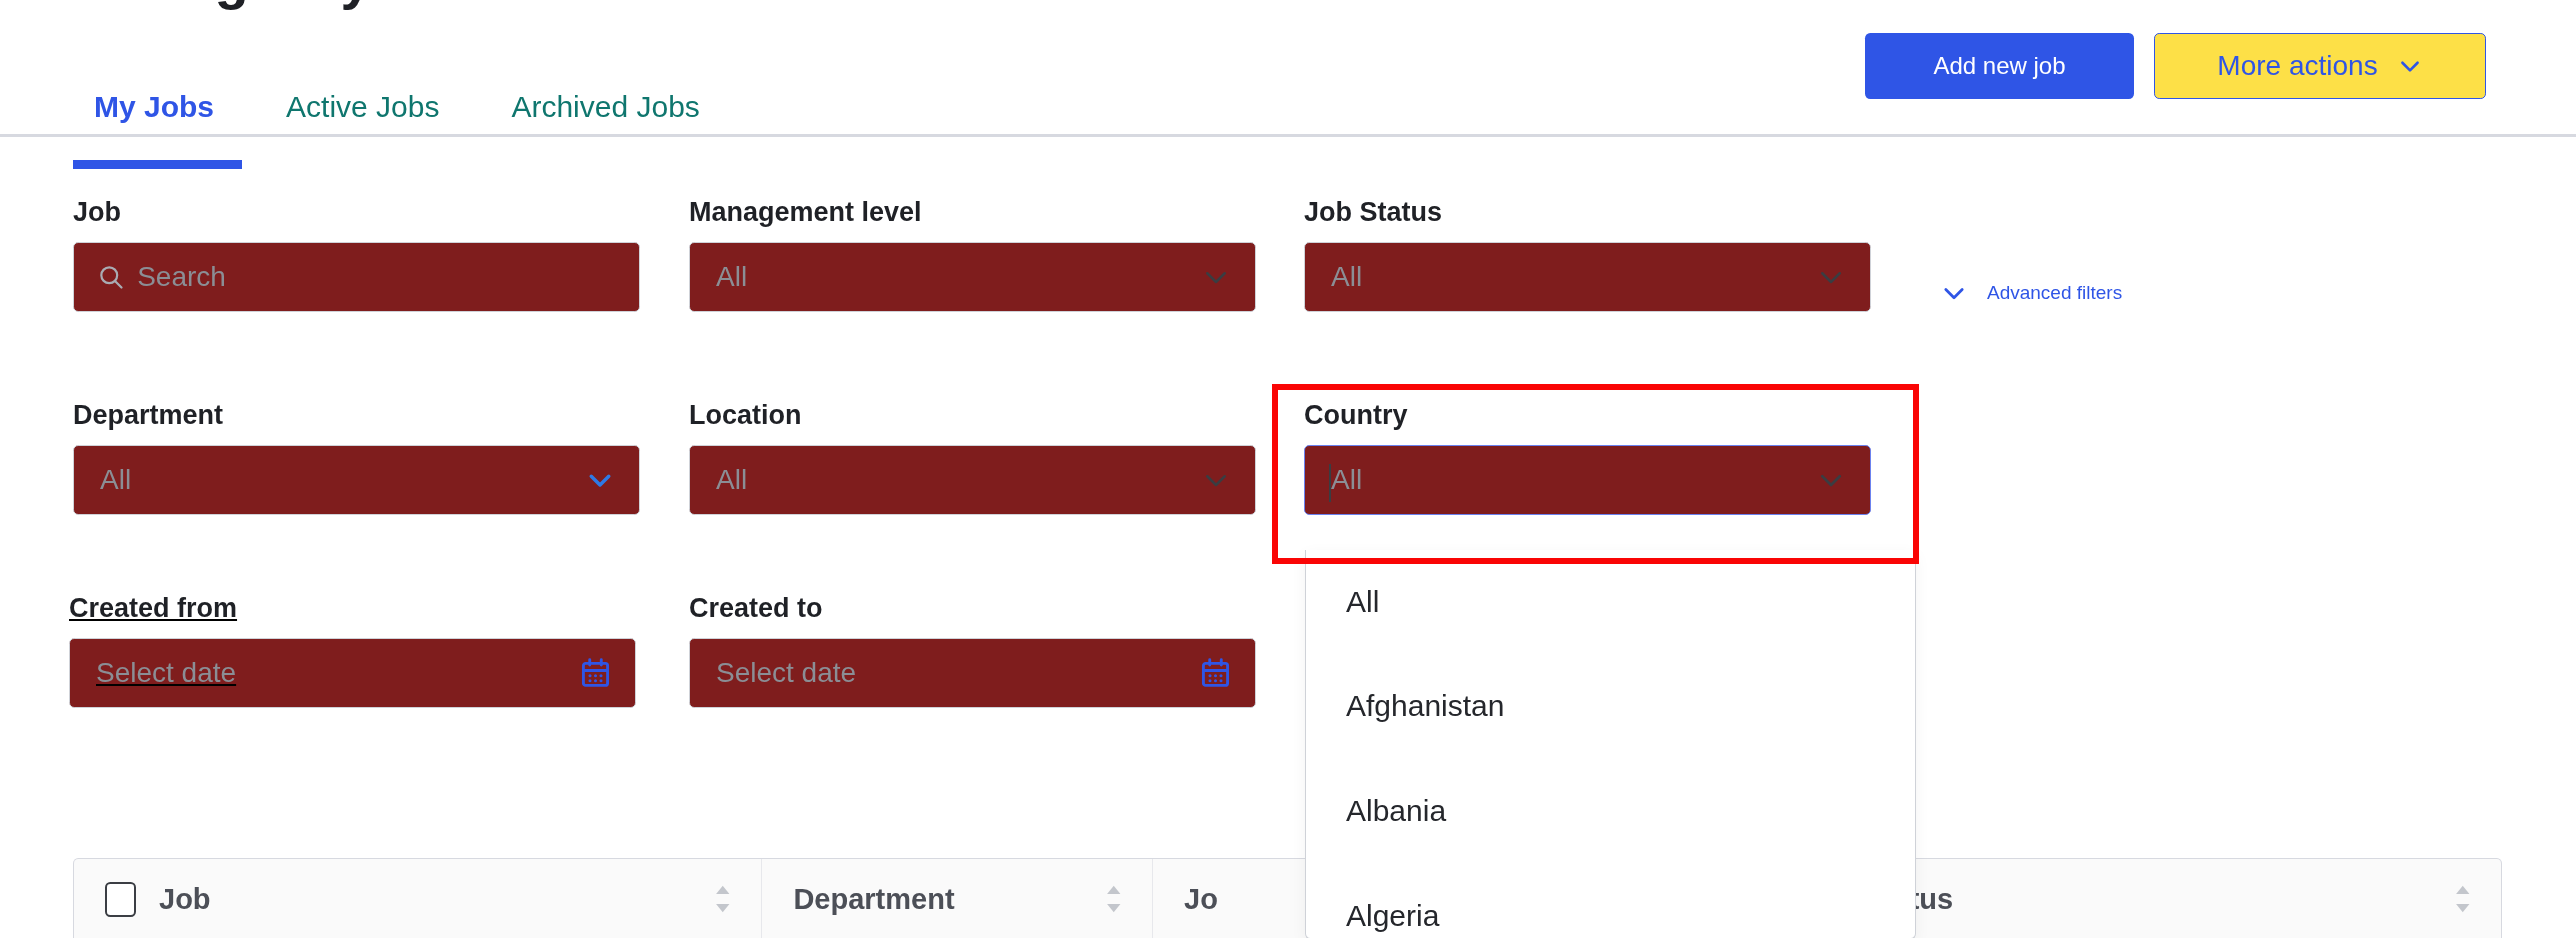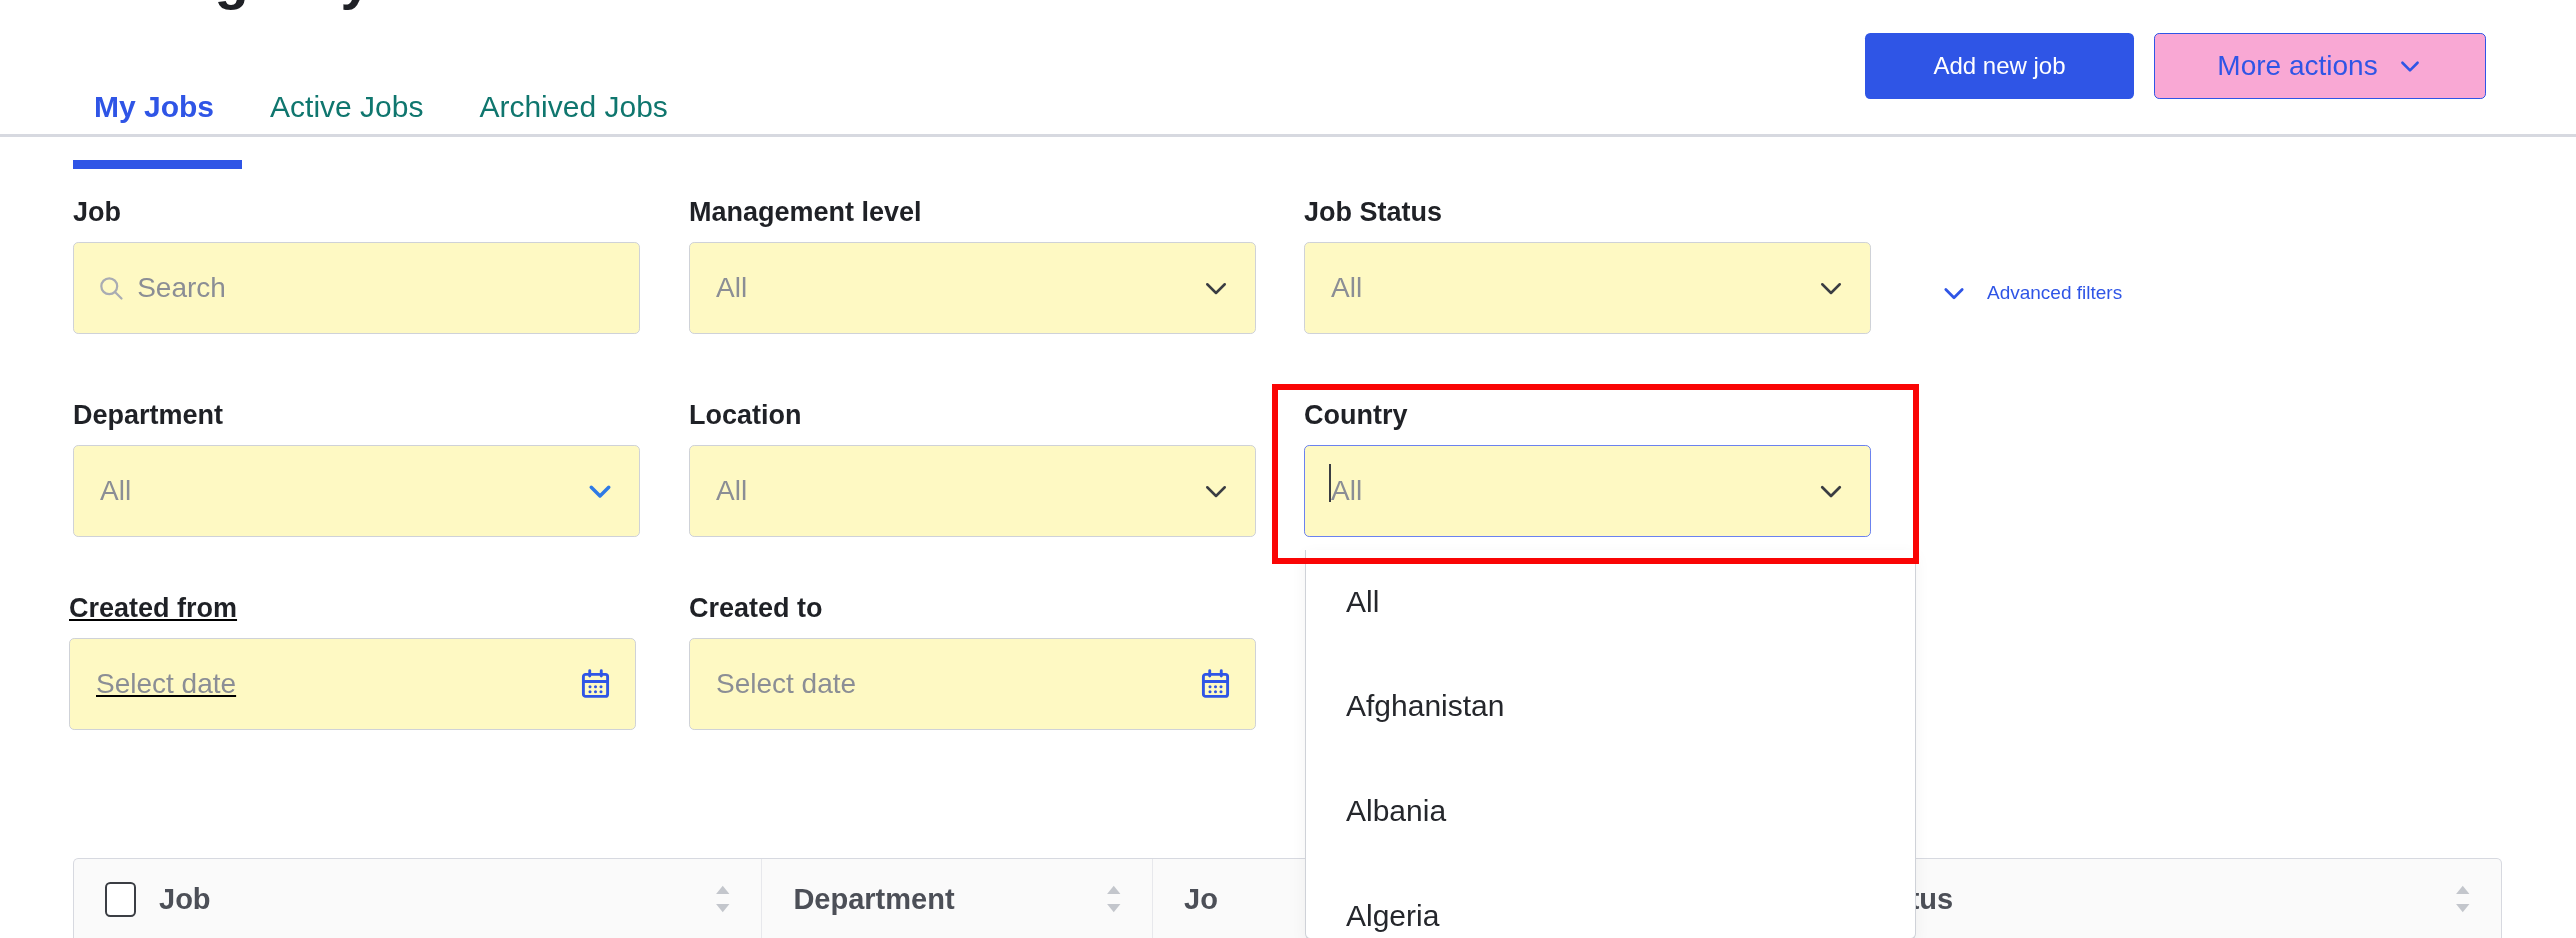--- a/index.html
+++ b/index.html
@@ -19,21 +19,21 @@
   }
 
   
   .tabbar {
     position: absolute; left: 0; top: 38px; width: 2576px; height: 98px;
   }
   .tabbar-rule {
     position: absolute; left: 0; top: 134px; width: 2576px; height: 2.6px;
     background: #d7d9e0;
   }
-  .tabs { position: absolute; left: 73px; top: 38px; display: flex; gap: 0; justify-content: space-between; }
+  .tabs { position: absolute; left: 73px; top: 38px; display: flex; gap: 16px; justify-content: space-between; }
   .tab {
     position: relative; padding: 0 28px; height: 96px;
     display: flex; align-items: flex-start; padding-top: 14px;
     font-size: 30px; color: #0f766e; cursor: pointer; white-space: nowrap;
   }
   .tab:first-child { padding-left: 21px; }
   .tab.active { color: #2f55e6; font-weight: 700; }
   .tab.active .tab-underline {
     position: absolute; left: 0; right: 0; bottom: 3.5px; height: 8.7px;
     background: #2f55e6;
@@ -42,36 +42,36 @@
   
   .btn-primary {
     position: absolute; left: 1865px; top: 33px; width: 269px; height: 66px;
     background: #2f55e6; color: #fff; border: none; border-radius: 5.2px;
     font-family: "Liberation Sans", sans-serif;
     font-size: 24px; font-weight: 400; cursor: pointer;
     display: flex; align-items: center; justify-content: center;
   }
   .btn-outline {
     position: absolute; left: 2154px; top: 33px; width: 332px; height: 66px;
-    background: #f9a8d4; color: #2f55e6; border: 1.7px solid #2f55e6; border-radius: 5.2px;
+    background: #fde047; color: #2f55e6; border: 1.7px solid #2f55e6; border-radius: 5.2px;
     font-family: "Liberation Sans", sans-serif;
     font-size: 28px; cursor: pointer;
     display: flex; align-items: center; justify-content: center; gap: 19px;
   }
 
   
   .filters { position: absolute; left: 0; top: 136px; width: 2576px; }
   .fld { position: absolute; }
   .fld-label {
     font-size: 27px; font-weight: 700; color: #1f2126;
     margin-bottom: 14px; white-space: nowrap;
   }
   .control {
-    position: relative; width: 567px; height: 92px;
-    border: 1.7px solid #cfd2d8; border-radius: 5.2px; background: #fef9c3;
+    position: relative; width: 567px; height: 70px;
+    border: 1.7px solid #cfd2d8; border-radius: 5.2px; background: #7f1d1d;
     display: flex; align-items: center; cursor: pointer;
   }
   .control .value {
     font-size: 28px; color: #8b8e95; padding-left: 26px; white-space: nowrap;
   }
   .control.search .value { padding-left: 12.2px; }
   .control.focused { border: 1.7px solid #6b82ef; }
 
   .search-icon {
     margin-left: 23px; width: 28px; height: 28px; flex: 0 0 auto;

